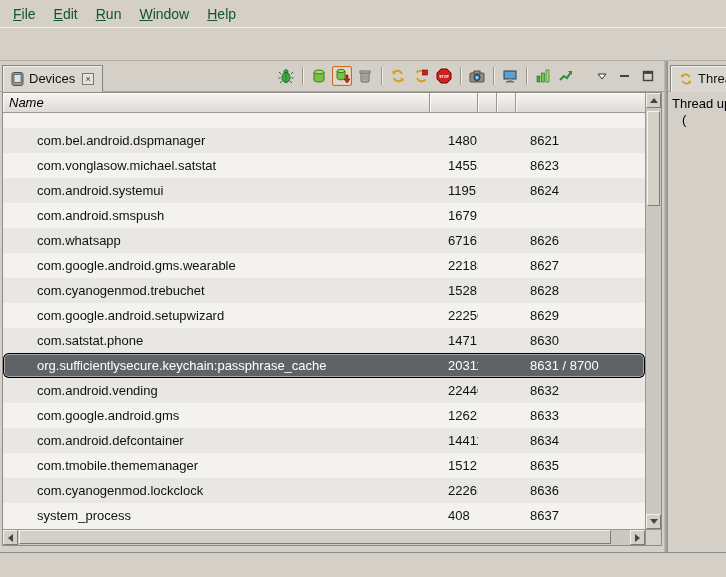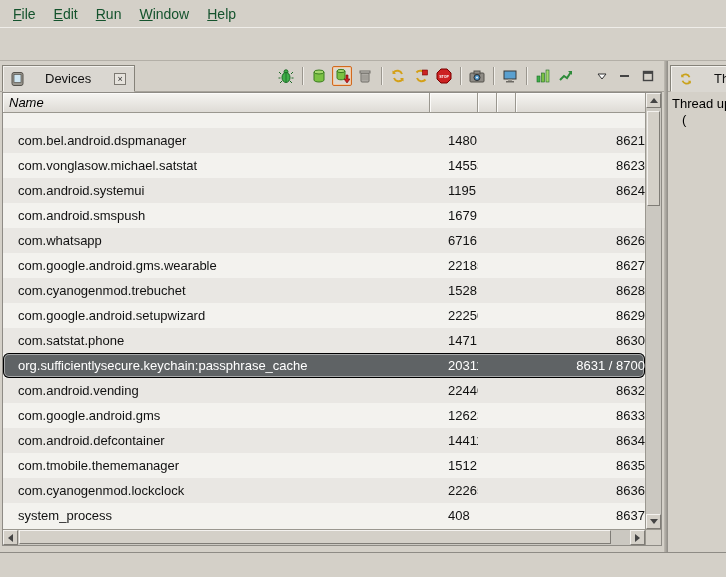--- a/index.html
+++ b/index.html
@@ -15,21 +15,21 @@
   .menu-item::first-letter { text-decoration: underline; }
   
   .toolbar-strip { position:absolute; left:0; top:27px; width:726px; height:34px;
     background:#d4d0c8; border-top:1px solid #efede9; border-bottom:1px solid #b3afa7; }
   
   .devices-panel { position:absolute; left:0; top:61px; width:664px; height:491px; background:#d4d0c8; }
   .sash { position:absolute; left:664px; top:61px; width:4px; height:491px;
     background:linear-gradient(to right,#bfbbb3,#8e8b85); }
   .threads-panel { position:absolute; left:668px; top:61px; width:200px; height:491px; background:#d4d0c8; overflow:hidden; }
   .panel-tabs-row { position:relative; height:31px; border-bottom:1px solid #a8a49c; }
-  .tab { position:absolute; left:2px; bottom:-1px; height:27px; display:flex; align-items:center; gap:21px;
+  .tab { position:absolute; left:2px; bottom:-1px; height:27px; display:flex; align-items:center; gap:5px;
     padding:0 8px; background:#dad7d1; border:1px solid #858279; border-bottom:1px solid #dad7d1;
     box-shadow: inset 1px 1px 0 #f4f2ee; font-size:13px; white-space:nowrap;margin-top:40px; }
   .tab-close { width:12px; height:12px; border:1px solid #7c7972; font-size:9px; line-height:10px;
     text-align:center; color:#333; background:#e6e3dd; margin-left:2px; }
   
   .panel-toolbar { position:absolute; right:6px; top:3px; height:24px; display:flex; align-items:center; gap:3px; }
   .ticon { width:20px; height:20px; display:inline-flex; align-items:center; justify-content:center; border:1px solid transparent; }
   .ticon svg { width:16px; height:16px; display:block; }
   .ticon.pressed { border:1px solid #d2691e; border-radius:2px; background:#ddd9d1; box-shadow: inset 0 0 0 1px #f0c9a5; }
   .tsep { width:1px; height:18px; background:#9a968e; box-shadow:1px 0 0 #f0eee9; margin:0 3px; }
@@ -47,24 +47,24 @@
   .th.c-e1, .th.c-e2 { width:19px; }
   .th.c-port  { flex:1; border-right:none; }
   .rows { grid-column:1; grid-row:2; overflow:hidden; background:#f3f2ee; }
   .partial-row { height:15px; background:#f3f2ee; }
   .row { height:25px; display:flex; align-items:center; }
   .row.a { background:#e9e7e3; }
   .row.b { background:#f3f2ee; }
   .row.selected { background:#5f6365; color:#fff;
     box-shadow: inset 0 0 0 1px #000, inset 0 0 0 2px rgba(255,255,255,.45); border-radius: 6px; }
   .cell { white-space:nowrap; overflow:hidden; }
-  .cell.c-name { width:427px; padding-left:15px; }
+  .cell.c-name { width:427px; padding-left:34px; }
   .cell.c-pid  { width:48px; padding-left:18px; }
   .cell.c-e1, .cell.c-e2 { width:19px; }
-  .cell.c-port { flex:1; padding-left:14px;text-align:right; }
+  .cell.c-port { flex:1; padding-left:14px; }
   
   .vscroll { grid-column:2; grid-row:1/3; position:relative; background:#cbc8c1;
     border-left:1px solid #9a978f; }
   .hscroll { grid-column:1; grid-row:3; position:relative; background:#cbc8c1;
     border-top:1px solid #9a978f; }
   .corner { grid-column:2; grid-row:3; background:#d4d0c8; border-left:1px solid #9a978f; border-top:1px solid #9a978f; }
   .sbtn { position:absolute; width:15px; height:15px; background:#d4d0c8;
     border:1px solid; border-color:#f4f2ef #7f7c76 #7f7c76 #f4f2ef;
     display:flex; align-items:center; justify-content:center; }
   .vscroll .up   { top:0; left:0; }

